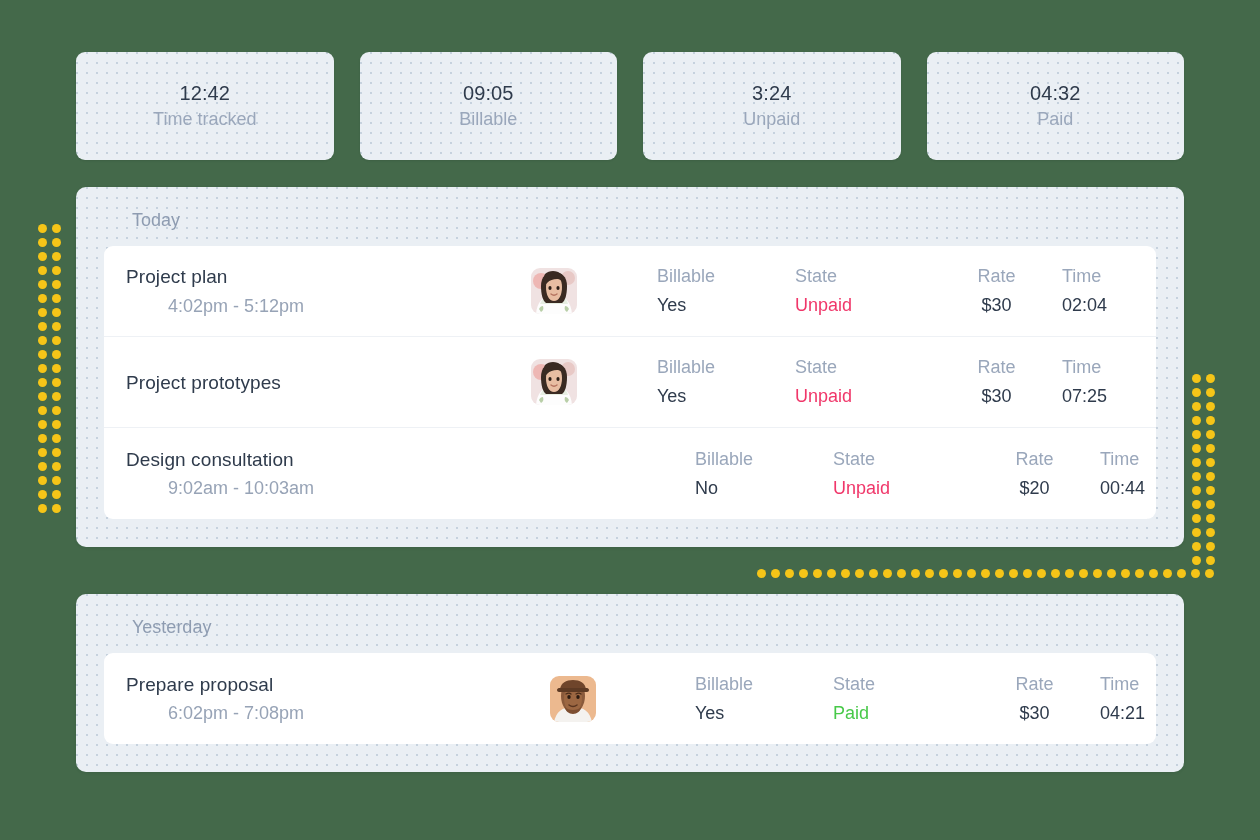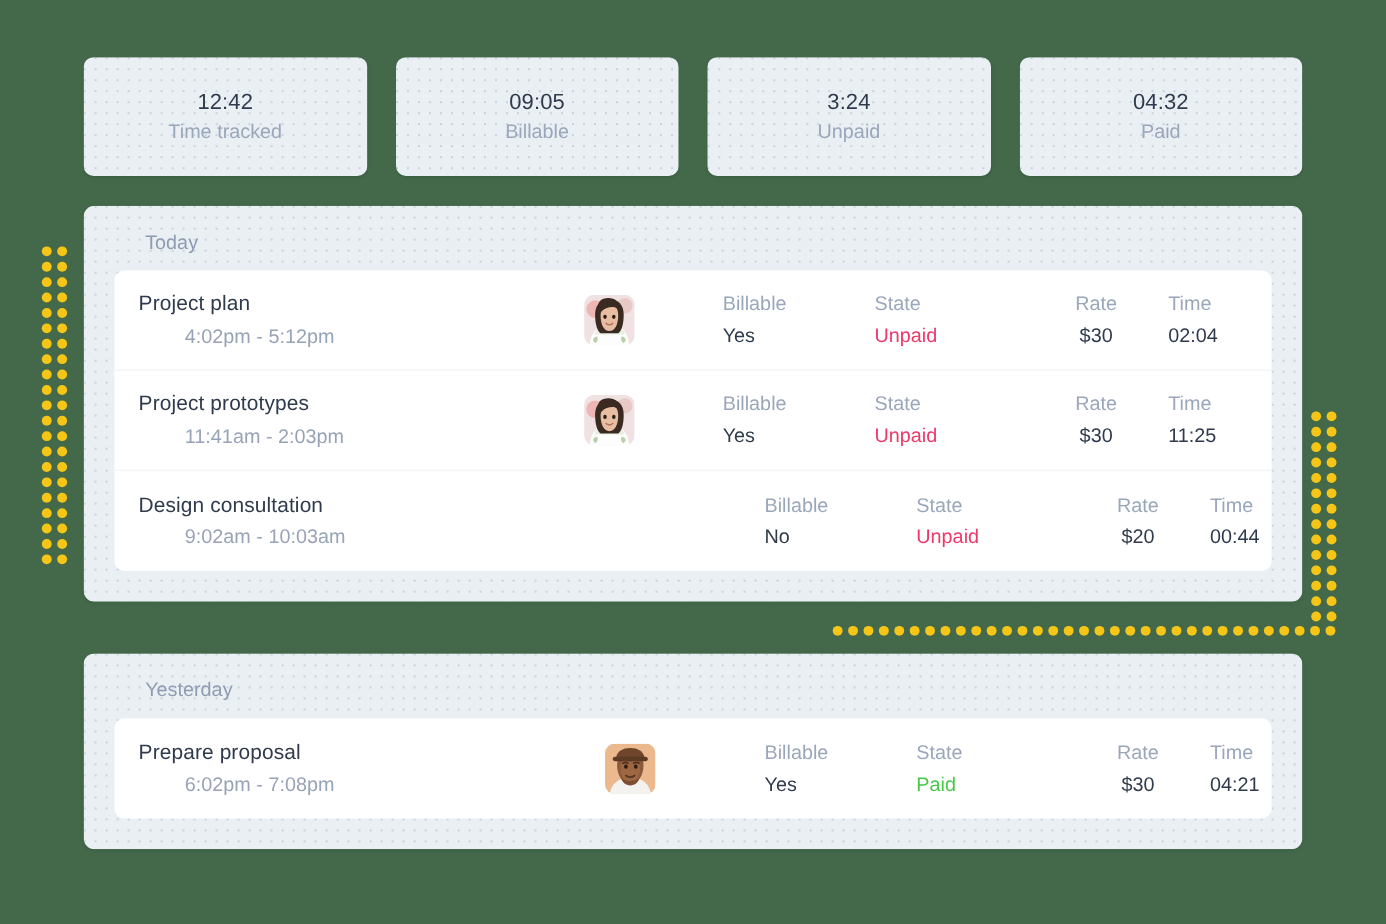--- a/index.html
+++ b/index.html
@@ -340,21 +340,20 @@
           </div>
           <div class="field f-time">
             <div class="field-label">Time</div>
             <div class="field-value">02:04</div>
           </div>
         </div>
       </div>
       <div class="entry-row">
         <div class="entry-main">
           <div class="entry-title">Project prototypes</div>
-          <div class="entry-time">11:41am - 2:03pm</div>
         </div>
         <div class="entry-avatar">
           <span class="avatar"><svg viewBox="0 0 46 46" width="46" height="46" aria-hidden="true">
               <rect width="46" height="46" fill="#f0e2e2"></rect>
               <circle cx="10" cy="13" r="8" fill="#eeb7b4"></circle>
               <circle cx="37" cy="10" r="7" fill="#e8c9c6"></circle>
               <path d="M5 46c1-12 7-19 18-19s17 7 18 19z" fill="#fdfdfd"></path>
               <path d="M9 36c2-5 5-8 8-9l14 1c3 2 5 4 6 8z" fill="#e7eee2"></path>
               <path d="M10 18c0-9 5-14 13-14s13 5 13 14c0 9-2 15-5 17H15c-3-2-5-8-5-17z" fill="#3a2a22"></path>
               <path d="M15 19c0-7 3-11 8-11s8 4 8 11c0 8-3 14-8 14s-8-6-8-14z" fill="#e8bda2"></path>
@@ -374,21 +373,21 @@
           <div class="field f-state">
             <div class="field-label">State</div>
             <div class="field-value state-unpaid" style="color: rgb(240, 55, 106);">Unpaid</div>
           </div>
           <div class="field f-rate">
             <div class="field-label">Rate</div>
             <div class="field-value">$30</div>
           </div>
           <div class="field f-time">
             <div class="field-label">Time</div>
-            <div class="field-value">11:25</div>
+            <div class="field-value">07:25</div>
           </div>
         </div>
       </div>
       <div class="entry-row">
         <div class="entry-main">
           <div class="entry-title">Design consultation</div>
           <div class="entry-time">9:02am - 10:03am</div>
         </div>
         <div class="entry-avatar">
           <span class="avatar-empty"></span>

